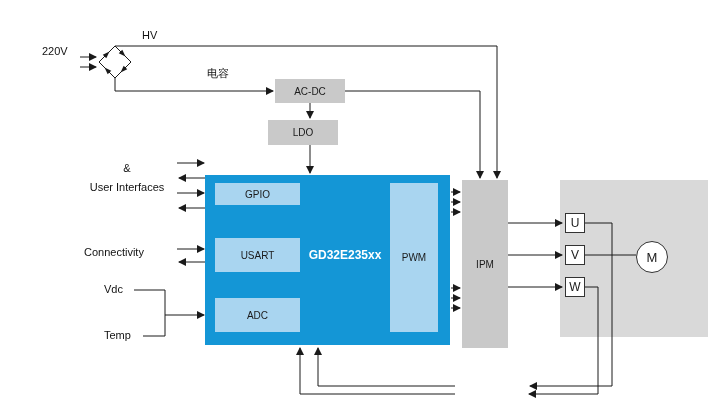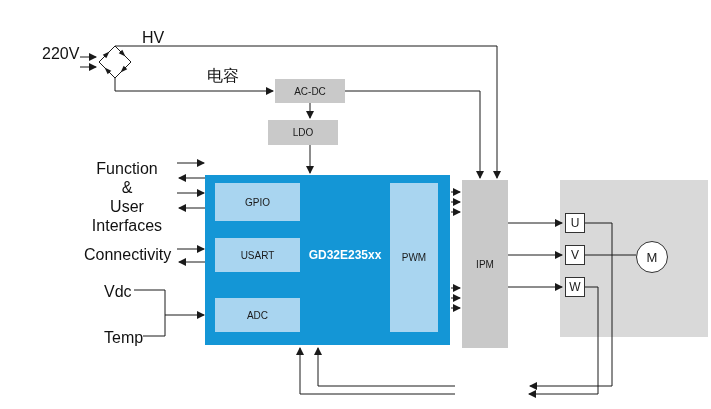--- a/index.html
+++ b/index.html
@@ -53,21 +53,21 @@
     position: absolute;
     left: 636px; top: 241px; width: 32px; height: 32px;
     background: #ffffff;
     border: 1.5px solid #333333;
     border-radius: 50%;
     display: flex; align-items: center; justify-content: center;
     font-size: 13px;
   }
   .lbl {
     position: absolute;
-    font-size: 16px;
+    font-size: 11px;
     color: #111111;
     white-space: nowrap;
   }
   .multiline {
     white-space: normal;
     text-align: center;
     line-height: 19px;
   }
   .multiline span { display: block; }
   svg.wires {
@@ -79,34 +79,33 @@
 </head>
 <body>
 
 <div class="stage">
 
   <div class="lbl" style="left:42px; top:45px;">220V</div>
   <div class="lbl" style="left:142px; top:29px;">HV</div>
   <div class="lbl" style="left:183px; top:66px;margin-left:24px;">电容</div>
 
   <div class="lbl multiline" style="left:78px; top:159px; width:98px;">
-    <span>Function</span>
     <span>&amp;</span>
     <span>User Interfaces</span>
   </div>
 
   <div class="lbl" style="left:84px; top:246px;">Connectivity</div>
   <div class="lbl" style="left:104px; top:283px;">Vdc</div>
   <div class="lbl" style="left:104px; top:329px;">Temp</div>
 
   <div class="block gray" style="left:275px; top:79px; width:70px; height:24px;">AC-DC</div>
   <div class="block gray" style="left:268px; top:120px; width:70px; height:25px;">LDO</div>
 
   <div class="mcu"></div>
-  <div class="block inner" style="left:215px; top:183px; width:85px; height:38px;">GPIO</div>
+  <div class="block inner" style="left:215px; top:183px; width:85px; height:22px;">GPIO</div>
   <div class="block inner" style="left:215px; top:238px; width:85px; height:34px;">USART</div>
   <div class="block inner" style="left:215px; top:298px; width:85px; height:34px;">ADC</div>
   <div class="block inner" style="left:390px; top:183px; width:48px; height:149px;">PWM</div>
   <div class="mcu-label">GD32E235xx</div>
 
   <div class="block gray" style="left:462px; top:180px; width:46px; height:168px;">IPM</div>
 
   <div class="motor-area"></div>
   <div class="phase-box" style="left:565px; top:213px;">U</div>
   <div class="phase-box" style="left:565px; top:245px;">V</div>

